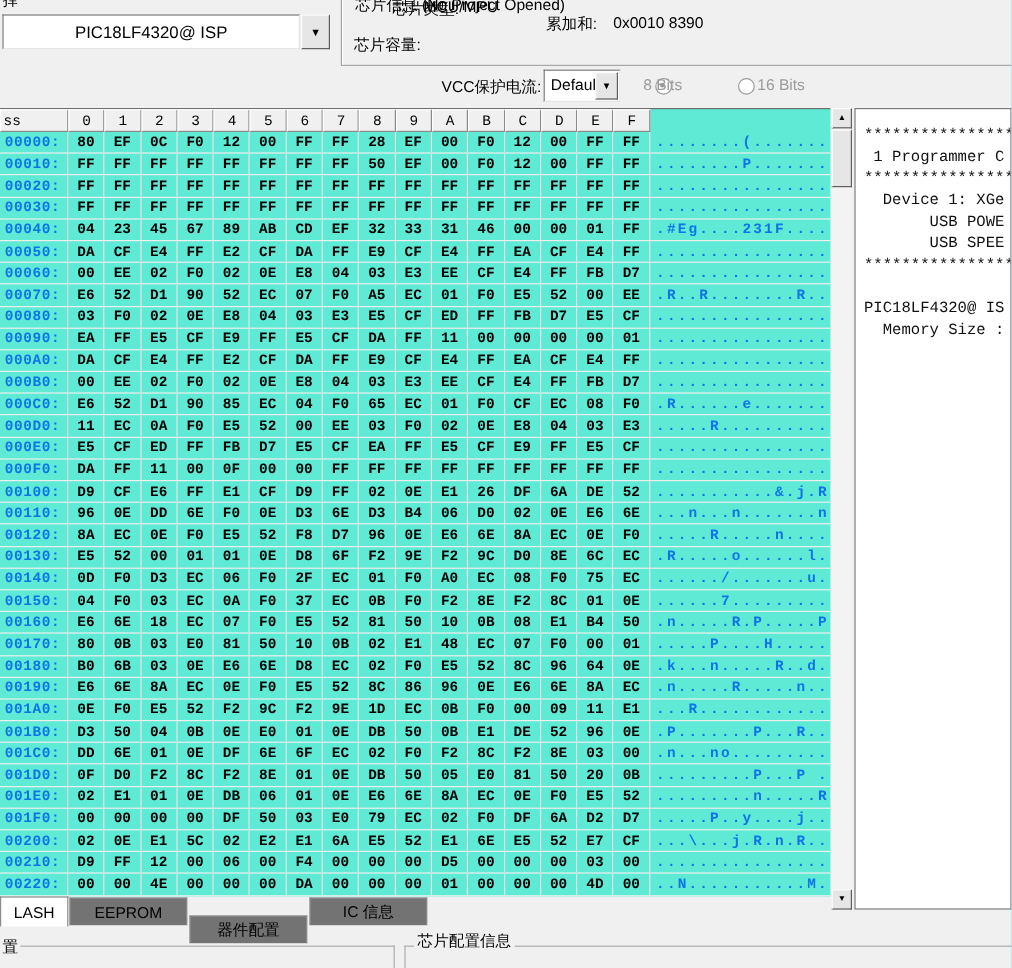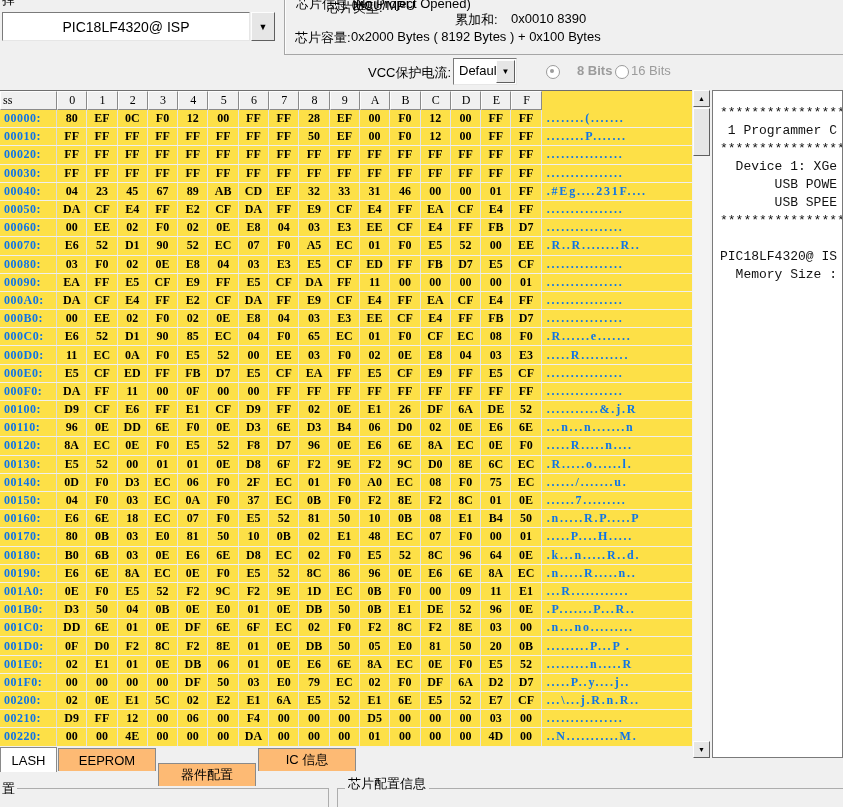--- a/index.html
+++ b/index.html
@@ -35,22 +35,22 @@
     display:flex;align-items:center;justify-content:center;font-size:11px;font-weight:bold;line-height:1;}
   .ctl-label{position:absolute;font-size:13px;white-space:nowrap;}
   .ctl-label.disabled{color:#9b9b9b;}
 
   #vcc-select{position:absolute;left:453px;top:58px;width:62px;height:25px;}
   #vcc-select .val{position:absolute;left:5px;top:4px;font-size:13px;}
   #vcc-select .btn{position:absolute;right:1px;top:1px;width:17px;height:21px;
     display:flex;align-items:center;justify-content:center;font-size:8px;}
 
   
-  #hex-table{position:absolute;left:0;top:90px;width:692px;height:656px;background:#fde047;
-    border-top:1px solid #6e6e6e;font-family:Liberation Serif, serif;}
+  #hex-table{position:absolute;left:0;top:90px;width:692px;height:656px;background:#5eead4;
+    border-top:1px solid #6e6e6e;font-family:Liberation Mono, monospace;}
   #hex-header-row{display:flex;height:19px;}
   .hcell{background:#f0f0f0;border:1px solid;border-color:#fdfdfd #8a8a8a #8a8a8a #fdfdfd;
     font-size:12px;display:flex;align-items:center;justify-content:center;box-sizing:border-box;}
   .hcell.addr{width:57px;justify-content:flex-start;padding-left:2px;}
   .hcell.byte{width:30.3px;}
   .hcell.ascii{flex:1;justify-content:flex-start;padding-left:6px;}
   #hex-rows{height:637px;overflow:hidden;}
   .hex-row{display:flex;height:18.2px;align-items:center;box-sizing:border-box;border-bottom:1px solid #efefef;}
   .cell{box-sizing:border-box;font-size:12px;font-weight:bold;height:100%;
     display:flex;align-items:center;}
@@ -67,21 +67,21 @@
   #sb-thumb{position:absolute;left:0;top:18px;width:17px;height:48px;box-sizing:border-box;}
 
   
   #log-panel{position:absolute;left:712px;top:90px;width:131px;height:668px;background:#fff;
     border:1px solid #7a7a7a;box-sizing:border-box;overflow:hidden;}
   #log-text{margin:13px 0 0 7px;font-family:"Liberation Mono",monospace;font-size:13px;
     line-height:18px;white-space:pre;color:#111;}
 
   
   #tab-bar{position:absolute;left:0;top:747px;height:26px;width:700px;}
-  .tab{position:absolute;top:1px;height:23px;background:#fdba74;border:1px solid #8a8a8a;border-bottom:none;
+  .tab{position:absolute;top:1px;height:23px;background:#737373;border:1px solid #8a8a8a;border-bottom:none;
     display:flex;align-items:center;justify-content:center;font-size:13px;box-sizing:border-box;cursor:default;}
   .tab.active{top:0;height:25px;background:#fff;z-index:2;}
   .tab:nth-child(1){left:0;width:57px;}
   .tab:nth-child(2){left:58px;width:98px;}
   .tab:nth-child(3){left:158px;width:98px;margin-top:15px;}
   .tab:nth-child(4){left:258px;width:98px;}
 
   
   #bottom-left-label{position:absolute;left:2px;top:780px;font-size:13px;}
   #bottom-left-line{position:absolute;left:17px;top:788px;width:311px;height:30px;
@@ -106,35 +106,34 @@
     <span>▼</span>
   </div>
 
   <div id="chip-info-box" class="groupbox">
     <span class="gb-label" style="left:8px;top:8px;">芯片信息 (No Project Opened)</span>
     <span class="fld" style="left:10px;top:12px;margin-left:32px;">芯片类型:</span>
     <span class="fld" style="left:68px;top:11px;">MCU/MPU</span>
     <span class="fld" style="left:170px;top:24px;">累加和:</span>
     <span class="fld" style="left:226px;top:24px;">0x0010 8390</span>
     <span class="fld" style="left:10px;top:42px;">芯片容量:</span>
-    <span class="fld" style="left:66px;top:42px;">0x2000 Bytes ( 8192 Bytes ) + 0x100 Bytes</span>
   </div>
 
 
   <span class="ctl-label" style="left:368px;top:64px;">VCC保护电流:</span>
   <div id="vcc-select" class="sunken">
     <span class="val">Default</span>
     <span class="btn raised">
         <span>▼</span>
       </span>
   </div>
   <span class="radio disabled" style="left:546px;top:65px;">
       <span class="dot"></span>
     </span>
-  <span class="ctl-label disabled" style="left:577px;top:63px;font-weight:bold;">8 Bits</span>
+  <span class="ctl-label disabled" style="left:536px;top:63px;">8 Bits</span>
   <span class="radio disabled" style="left:615px;top:65px;"></span>
   <span class="ctl-label disabled" style="left:631px;top:63px;">16 Bits</span>
 
   <div id="hex-table">
     <div id="hex-header-row">
         <div class="hcell addr">ss</div>
         <div class="hcell byte">0</div>
         <div class="hcell byte">1</div>
         <div class="hcell byte">2</div>
         <div class="hcell byte">3</div>

